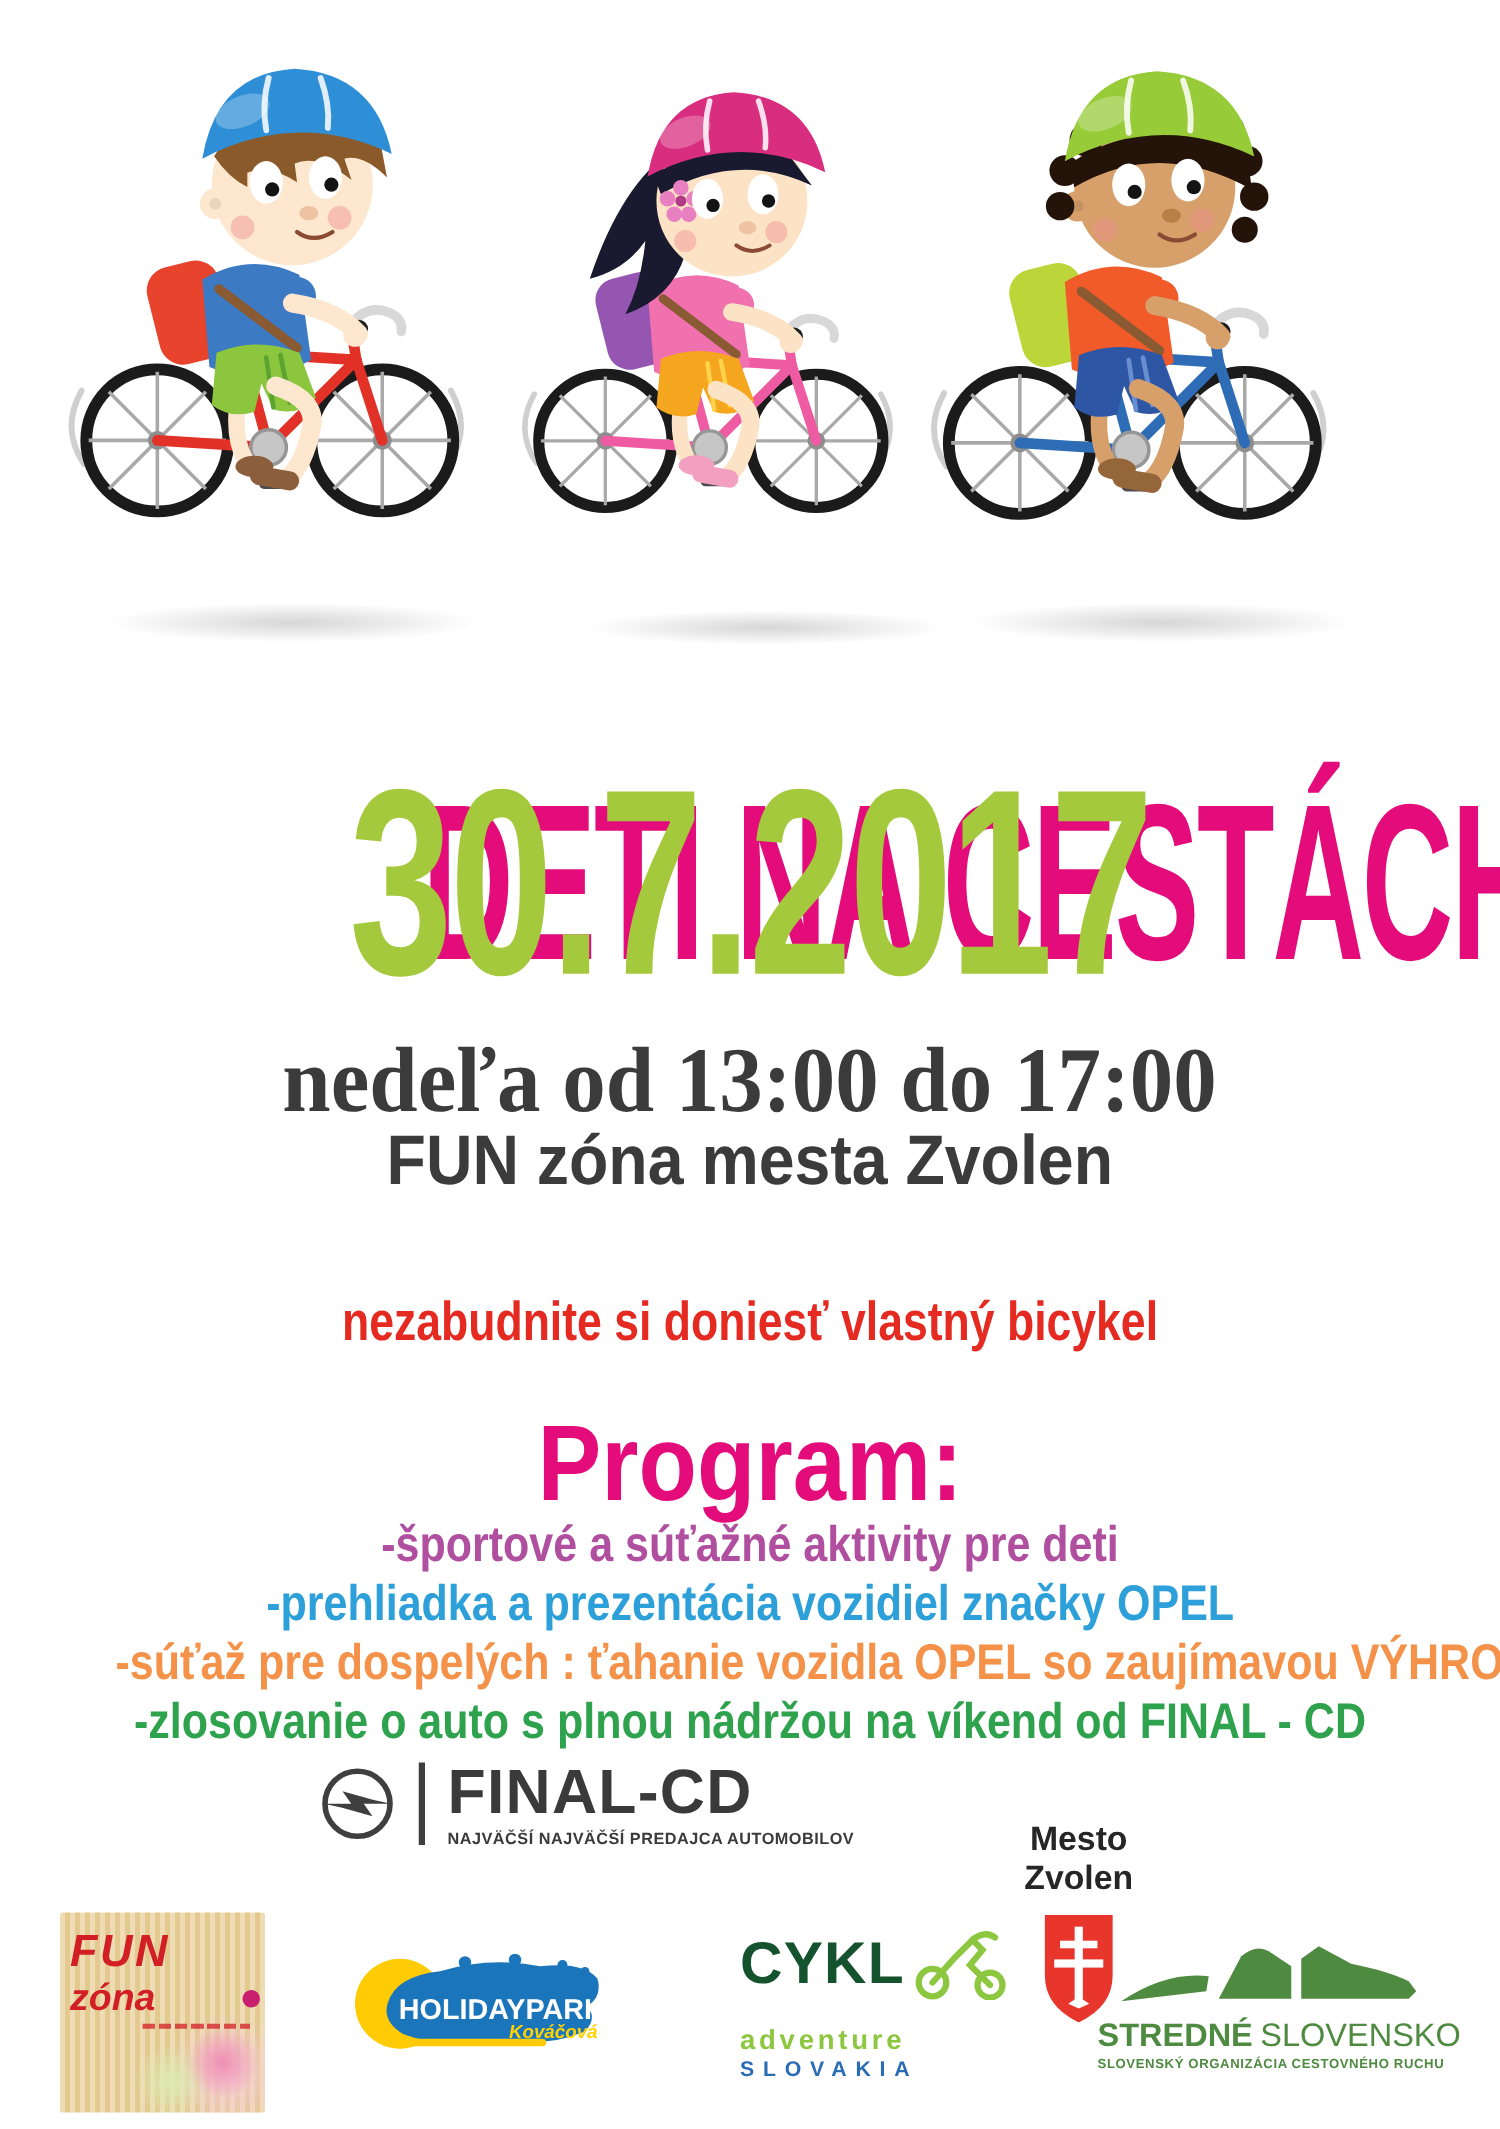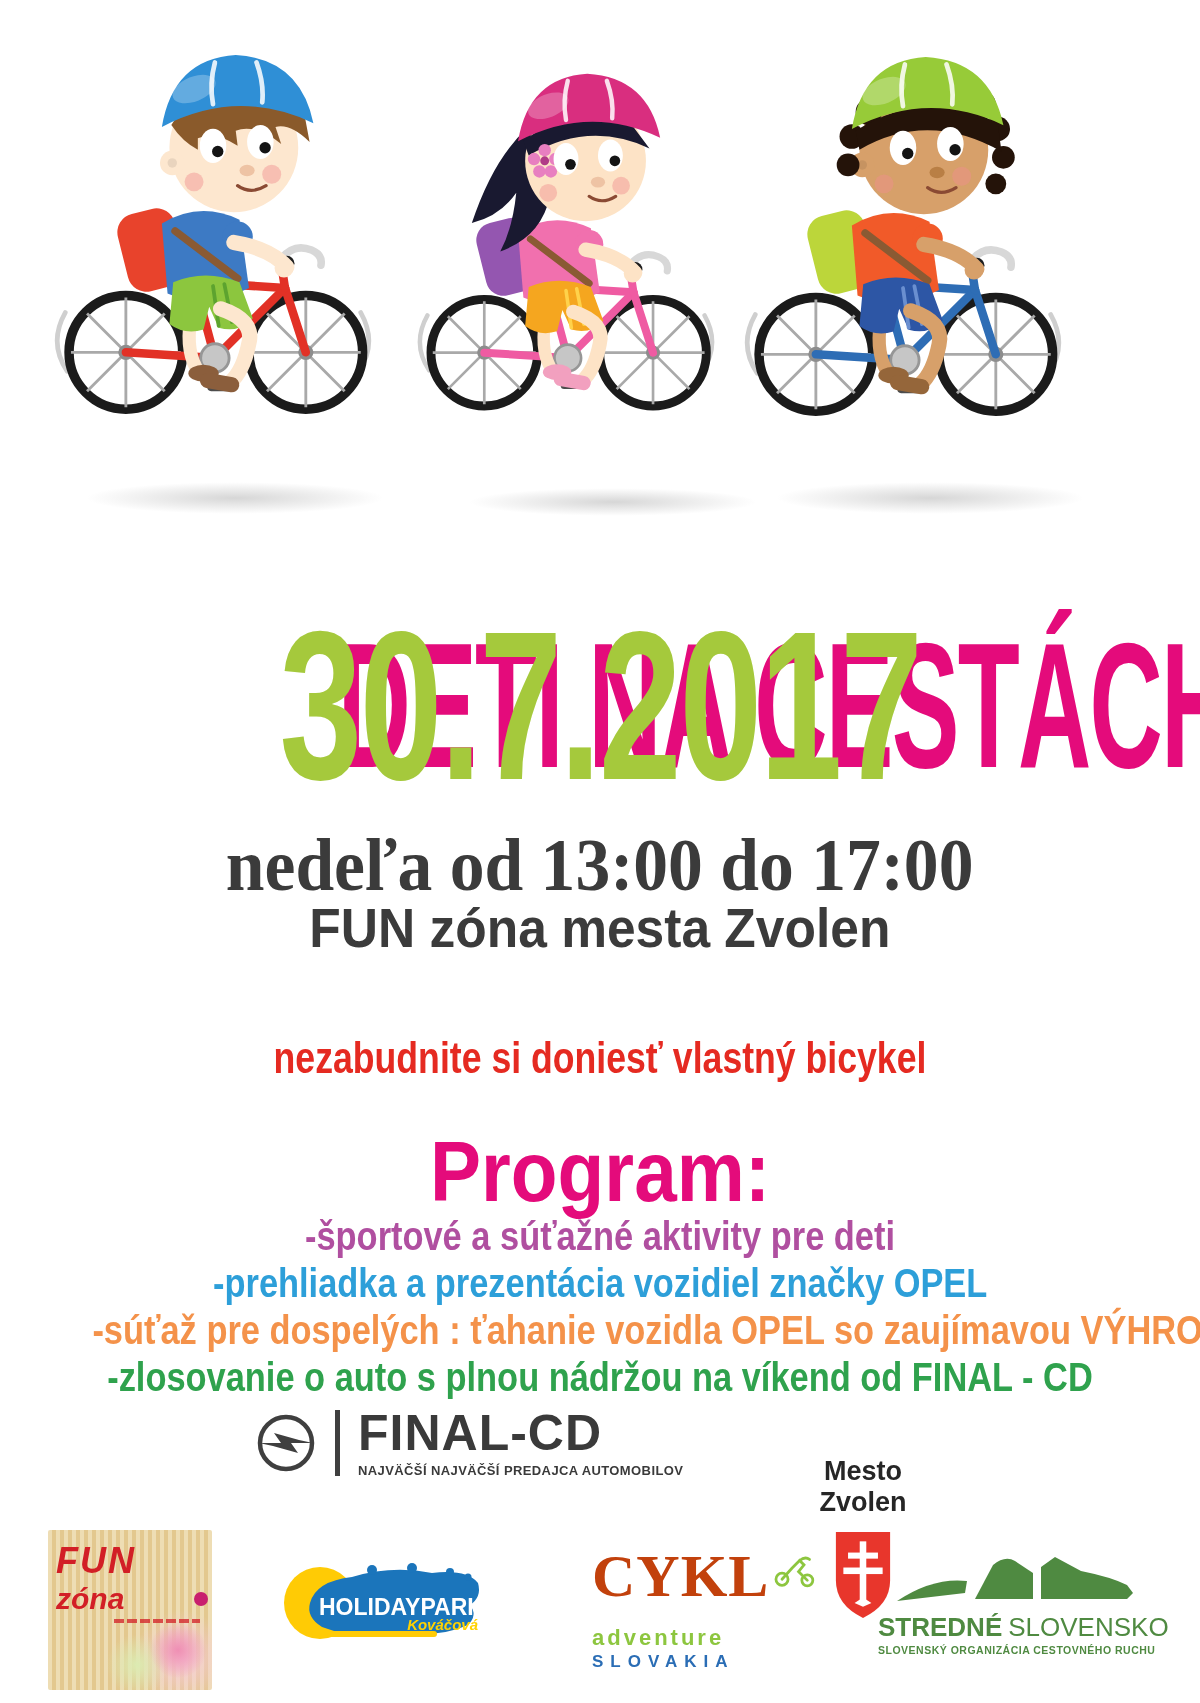--- a/index.html
+++ b/index.html
@@ -79,21 +79,21 @@
   .fz-tag{position:relative;height:4px;margin:3px 12px 0 66px;z-index:2;
     background:repeating-linear-gradient(90deg,#d21f26 0 10px,rgba(0,0,0,0) 10px 13px);opacity:.75;}
   .fl{position:absolute;border-radius:50%;}
   .fl1{right:-18px;bottom:-16px;width:96px;height:96px;background:radial-gradient(circle,#f7c9d8 0%,rgba(247,201,216,0) 70%);}
   .fl2{right:6px;bottom:12px;width:56px;height:56px;background:radial-gradient(circle,#ef8fb4 0%,rgba(239,143,180,0) 72%);}
   .fl3{right:44px;bottom:-6px;width:62px;height:62px;background:radial-gradient(circle,#dcebb2 0%,rgba(220,235,178,0) 70%);}
   .fl-dot{right:4px;top:62px;width:14px;height:14px;background:#c81f6e;}
   .holidaypark{position:absolute;left:282px;top:1563px;width:200px;height:85px;}
   .cykl{position:absolute;left:592px;top:1546px;width:230px;}
   .cy-row{display:flex;align-items:flex-start;}
-  .cy-cykl{font-size:60px;font-weight:bold;color:#c2410c;letter-spacing:1px;line-height:1;font-family:Liberation Serif, serif;}
+  .cy-cykl{font-size:47px;font-weight:bold;color:#14532d;letter-spacing:1px;line-height:1;}
   .cy-squiggle{width:92px;height:58px;margin-left:2px;margin-top:-4px;}
   .cy-adv{font-size:22px;font-weight:bold;color:#8dc63f;letter-spacing:3px;margin-top:19px;}
   .cy-slk{font-size:17px;font-weight:bold;color:#2a6db5;letter-spacing:7px;margin-top:1px;}
   .stredne{position:absolute;left:878px;top:1553px;width:274px;text-align:center;}
   .mountains{width:244px;height:54px;}
   .ss-name{font-size:26px;color:#4f8a41;margin-top:3px;line-height:1;white-space:nowrap;}
   .ss-bold{font-weight:800;}
   .ss-reg{font-weight:400;margin-left:6px;}
   .ss-sub{font-size:10.5px;font-weight:bold;color:#4f8a41;letter-spacing:.5px;margin-top:4px;white-space:nowrap;}
 </style>

